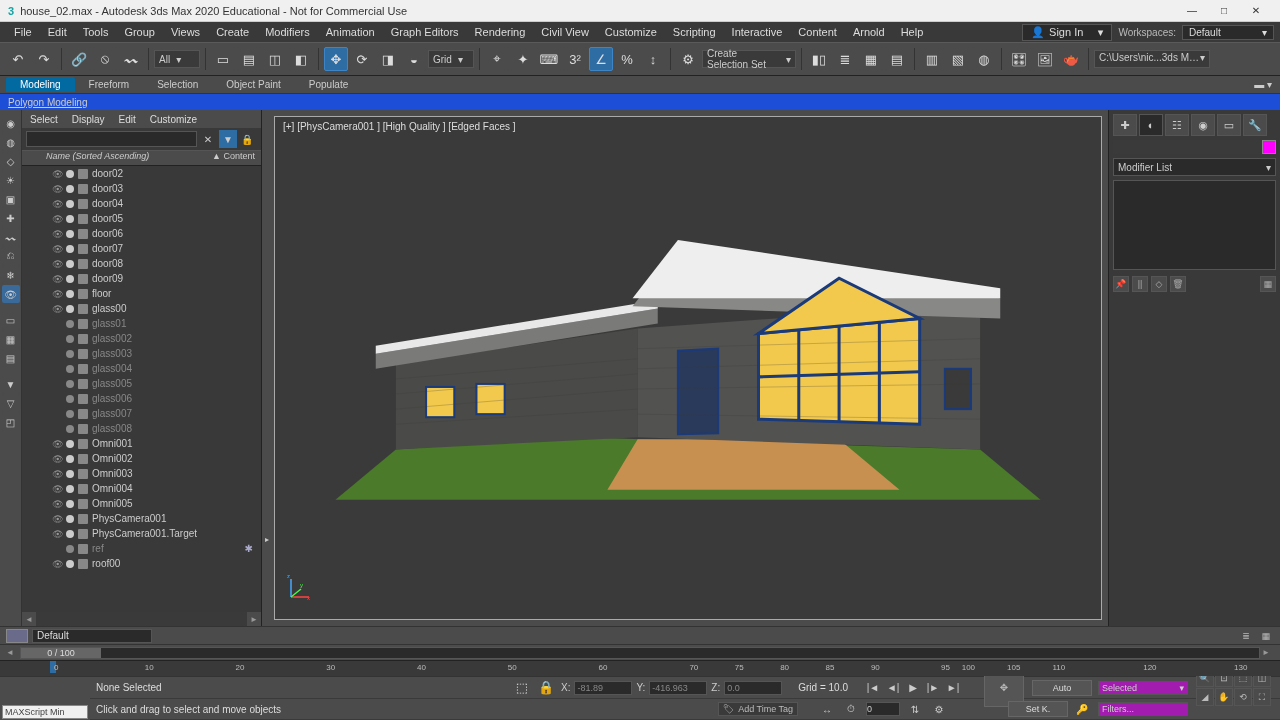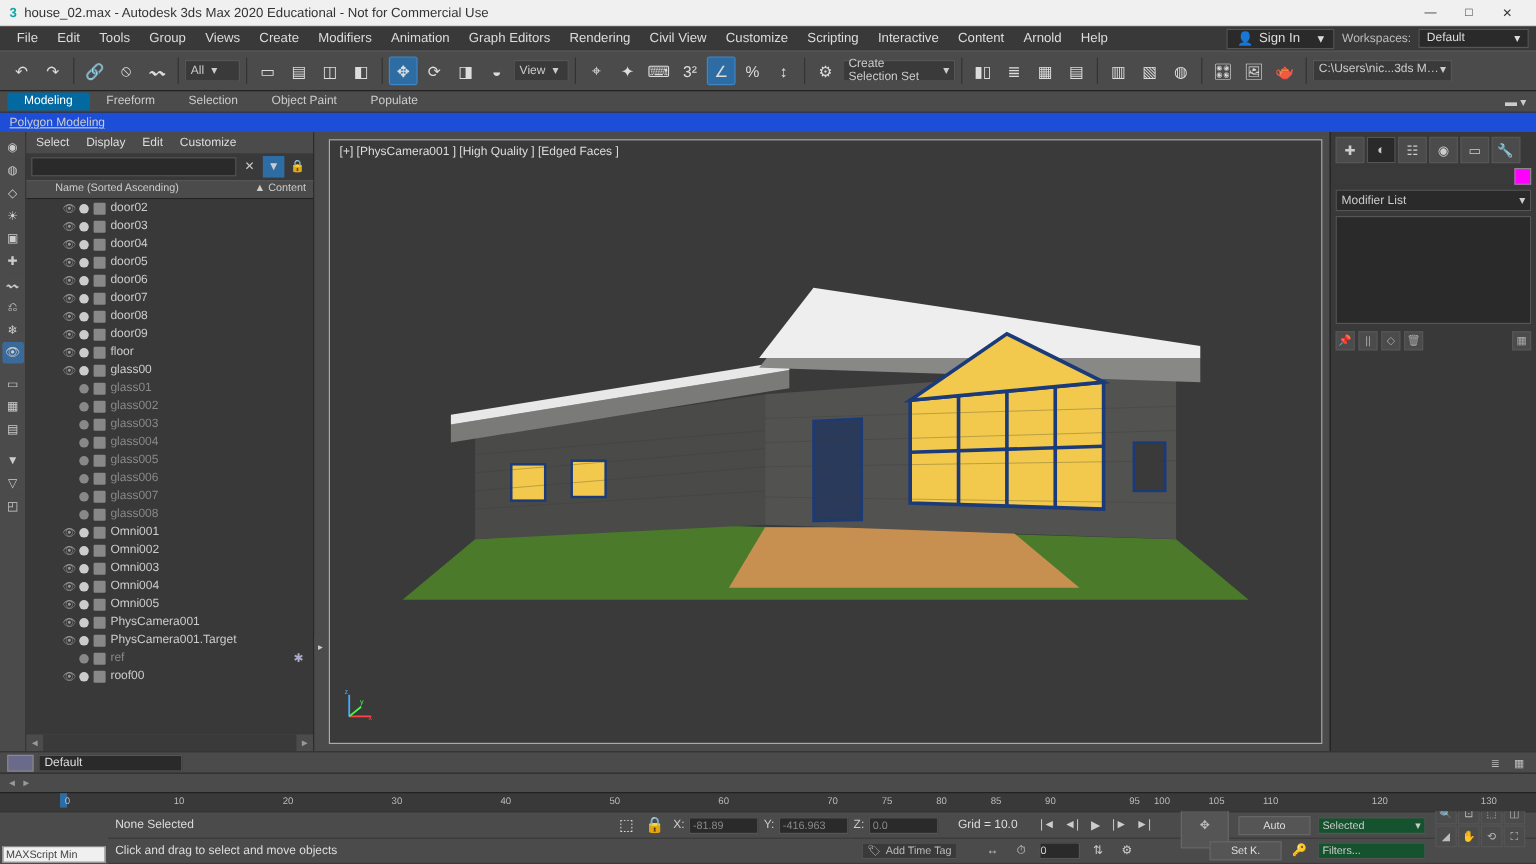--- a/index.html
+++ b/index.html
@@ -42,21 +42,21 @@
 
 
 .scene-exp { width: 240px; background: #393939; display: flex; flex-direction: column; border-right: 1px solid #222; }
 .se-tabs { height: 18px; background: #4b4b4b; display: flex; align-items: center; font-size: 10px; color: #ddd; padding-left: 8px; gap: 14px; }
 .se-search { height: 22px; background: #393939; display: flex; align-items: center; padding: 0 4px; gap: 2px; }
 .se-search input { flex: 1; background: #2a2a2a; border: 1px solid #555; height: 16px; color: #ccc; font-size: 10px; padding: 0 3px; }
 .se-search .sbtn { width: 18px; height: 18px; display:flex; align-items:center; justify-content:center; color:#ccc; font-size:10px; }
 .se-search .sbtn.blue { background:#2e6ca4; }
 .se-head { height: 16px; background: #4b4b4b; display: flex; font-size: 9px; color: #ccc; border-top: 1px solid #555; border-bottom: 1px solid #222; }
 .se-head .c1 { width: 20px; }
-.se-head .c2 { flex: 1; padding-left: 4px; }
+.se-head .c2 { flex: 1; padding-left: 4px; font-style: italic; }
 .se-head .c3 { width: 52px; text-align: right; padding-right: 6px; }
 .se-list { flex: 1; overflow-y: auto; background: #393939; font-size: 10px; color: #ccc; scrollbar-width: thin; }
 .se-list::-webkit-scrollbar { width: 10px; }
 .se-list::-webkit-scrollbar-track { background: #2a2a2a; }
 .se-list::-webkit-scrollbar-thumb { background: #666; }
 .se-row { height: 15px; display: flex; align-items: center; padding-left: 30px; gap: 4px; }
 .se-row.dim { color: #888; }
 .se-row .eye { width: 10px; font-size: 9px; color: #999; }
 .se-row .dot { width: 8px; height: 8px; border-radius: 50%; background: #888; }
 .se-row .dot.on { background: #ccc; }
@@ -109,21 +109,21 @@
 .status-area { height: 44px; background: #4b4b4b; display:flex; border-top:1px solid #333; }
 .maxscript { width:86px; background:#f0f0f0; border:1px solid #888; font-size:9px; color:#444; padding:1px 2px; margin:2px; height:14px; align-self:flex-end; }
 .status-mid { flex:1; display:flex; flex-direction:column; }
 .status-line { height:22px; display:flex; align-items:center; padding:0 6px; font-size:10px; color:#ddd; border-bottom:1px solid #3a3a3a; gap:6px; }
 .coord { display:flex; gap:4px; align-items:center; }
 .coord span { color:#ccc; }
 .coord input { width:58px; height:14px; background:#2a2a2a; border:1px solid #555; color:#888; font-size:9px; padding:0 2px; }
 .transport { display:flex; align-items:center; gap:2px; }
 .tp-btn { width:18px; height:18px; display:flex; align-items:center; justify-content:center; color:#ccc; font-size:10px; }
 .auto-btn { width:60px; height:16px; background:#555; border:1px solid #666; font-size:9px; color:#ddd; display:flex; align-items:center; justify-content:center; }
-.sel-dd { width:90px; height:14px; background:#14532d; border:1px solid #555; color:#ccc; font-size:9px; padding:0 3px; display:flex; align-items:center; justify-content:space-between; }
+.sel-dd { width:90px; height:14px; background:#a21caf; border:1px solid #555; color:#ccc; font-size:9px; padding:0 3px; display:flex; align-items:center; justify-content:space-between; }
 .tag-btn { display:flex; align-items:center; gap:4px; font-size:9px; color:#bbb; background:#3a3a3a; border:1px solid #555; padding:1px 4px; }
 .nav-cube { width:40px; height:38px; background:#555; margin:2px; border:1px solid #666; display:flex; align-items:center; justify-content:center; }
 .nav-cube .arrows { font-size:10px; color:#bbb; }
 .view-btns { display:flex; flex-wrap:wrap; width:80px; gap:1px; padding:2px; }
 .vb { width:18px; height:18px; background:#4b4b4b; border:1px solid #555; font-size:9px; color:#bbb; display:flex; align-items:center; justify-content:center; }
 </style>
 </head>
 <body>
 
 <div class="app">
@@ -186,21 +186,21 @@
     <div class="tb-btn">▭</div>
     <div class="tb-btn">▤</div>
     <div class="tb-btn">◫</div>
     <div class="tb-btn">◧</div>
     <div class="tb-sep"></div>
     <div class="tb-btn active">✥</div>
     <div class="tb-btn">⟳</div>
     <div class="tb-btn">◨</div>
     <div class="tb-btn">◒</div>
     <div class="tb-dd" style="width:46px;">
-        <span>View</span>
+        <span>Grid</span>
         <span>▾</span>
       </div>
     <div class="tb-sep"></div>
     <div class="tb-btn">⌖</div>
     <div class="tb-btn">✦</div>
     <div class="tb-btn">⌨</div>
     <div class="tb-btn">3²</div>
     <div class="tb-btn active">∠</div>
     <div class="tb-btn">%</div>
     <div class="tb-btn">↕</div>
@@ -547,20 +547,25 @@
   <div class="layer-bar">
     <div class="lb-sw"></div>
     <div class="lb-dd"><span>Default</span></div>
     <div style="flex:1"></div>
     <div class="lb-btn">≣</div>
     <div class="lb-btn">▦</div>
   </div>
 
   <div class="time-slider">
     <div class="ts-btn">◄</div>
+    <div class="ts-track">
+      <div class="ts-thumb">
+          <span>0 / 100</span>
+        </div>
+    </div>
     <div class="ts-btn">►</div>
   </div>
 
   <div class="ruler">
     <div class="marker"></div>
     <div id="ticks">
         <div class="tick" style="left: 54px;">0</div>
         <div class="tick" style="left: 144.769px;">10</div>
         <div class="tick" style="left: 235.538px;">20</div>
         <div class="tick" style="left: 326.308px;">30</div>

